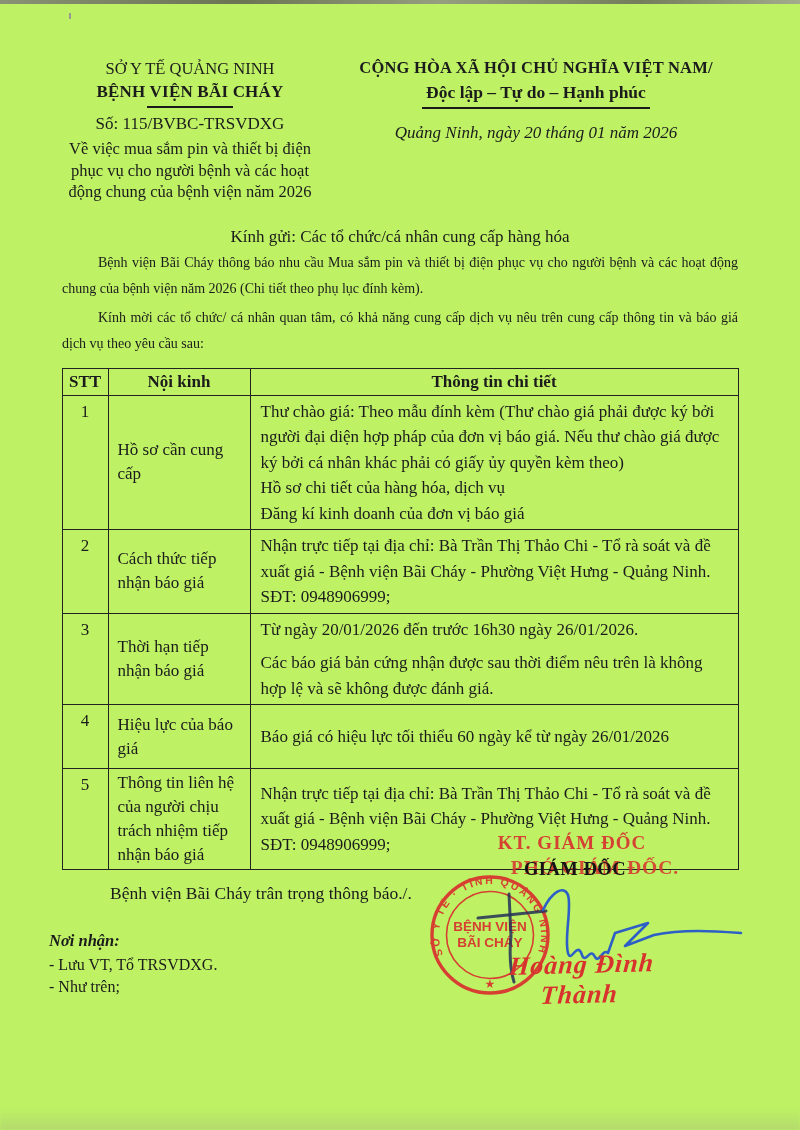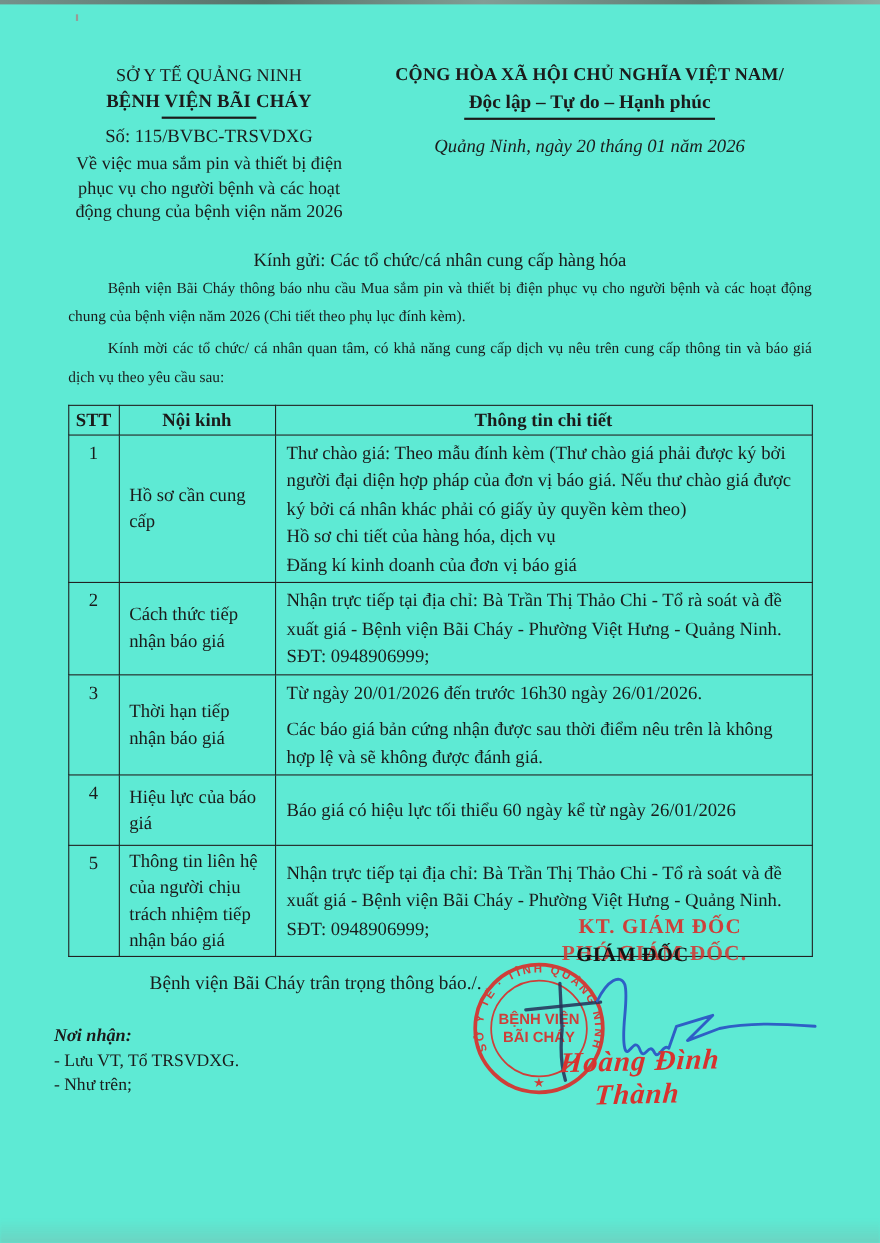--- a/index.html
+++ b/index.html
@@ -1,19 +1,19 @@
 <!DOCTYPE html>
 <html><head>
 <meta charset="utf-8">
 <style>
   * { margin:0; padding:0; box-sizing:border-box; }
   html,body { background:#e9e9e6; }
   .page {
     position:relative; width:800px; height:1130px; margin:0 auto;
-    background:#5eead4; overflow:hidden;
+    background:#bef264; overflow:hidden;
     font-family:"Liberation Serif","DejaVu Serif",serif;
     color:#1b1b1b;
   }
   .scan-top { position:absolute; top:0; left:0; width:100%; height:4px;
     background:linear-gradient(90deg,#7a7a78 0%,#55554f 30%,#8a8a85 55%,#60605a 80%,#9a9a95 100%);
     opacity:.8; }
   .scan-speck { position:absolute; top:13px; left:69px; width:2px; height:6px; background:#9a9a95; }
   .scan-bottom { position:absolute; bottom:0; left:0; width:100%; height:22px;
     background:linear-gradient(0deg, rgba(150,148,140,.25), rgba(150,148,140,0));
     filter:blur(1px); }
@@ -42,26 +42,26 @@
   table.doc th { font-weight:bold; text-align:center; height:27px; padding:1px 2px; }
   col.c-stt { width:46px; } col.c-topic { width:142px; } col.c-detail { width:488px; }
   td.stt { text-align:center; vertical-align:top; padding-top:6px; font-size:17px; }
   td.topic { vertical-align:middle; padding:2px 6px 2px 9px; line-height:24px; }
   td.detail { vertical-align:middle; padding:3px 8px 3px 10px; line-height:25.5px; }
   td.detail .dl { text-align:left; }
   td.detail .dl.gap { margin-top:8px; }
   tr.r1 { height:114px; } tr.r2 { height:72px; } tr.r3 { height:78px; }
   tr.r4 { height:64px; } tr.r5 { height:94px; }
 
-  .closing { font-size:17.5px; margin-top:13px; text-indent:48px; padding:0 88px; }
+  .closing { font-size:17.5px; margin-top:13px; text-indent:48px; padding:0 62px; }
 
   
   .recipients { margin:26px 0 0 49px; font-size:16px; line-height:22px; }
   .recipients .label { font-weight:bold; font-style:italic; font-size:16.5px; margin-bottom:2px; }
-  .kt-line { position:absolute; top:832px; left:460px; width:280px; text-align:center;
+  .kt-line { position:absolute; top:832px; left:432px; width:280px; text-align:center;
     font-weight:bold; font-size:19px; color:#d8322e; letter-spacing:1px; opacity:.92; }
   .deputy-line { position:absolute; top:857px; left:450px; width:290px; text-align:center;
     font-weight:bold; font-size:19.5px; color:#d8322e; letter-spacing:1px; opacity:.85; }
   .title-black { position:absolute; top:859px; left:430px; width:290px; text-align:center;
     font-weight:bold; font-size:18.5px; color:#141414; letter-spacing:.5px; }
   .seal { position:absolute; top:872px; left:427px; width:126px; height:126px; opacity:.93; }
   .signature-svg { position:absolute; top:878px; left:425px; width:340px; height:132px; }
   .signer-name { position:absolute; top:950px; left:468px; width:225px; text-align:center;
     font-weight:bold; font-style:italic; font-size:26px; color:#d8322e;
     transform:rotate(-1.5deg) skewX(-6deg); letter-spacing:1px; }

